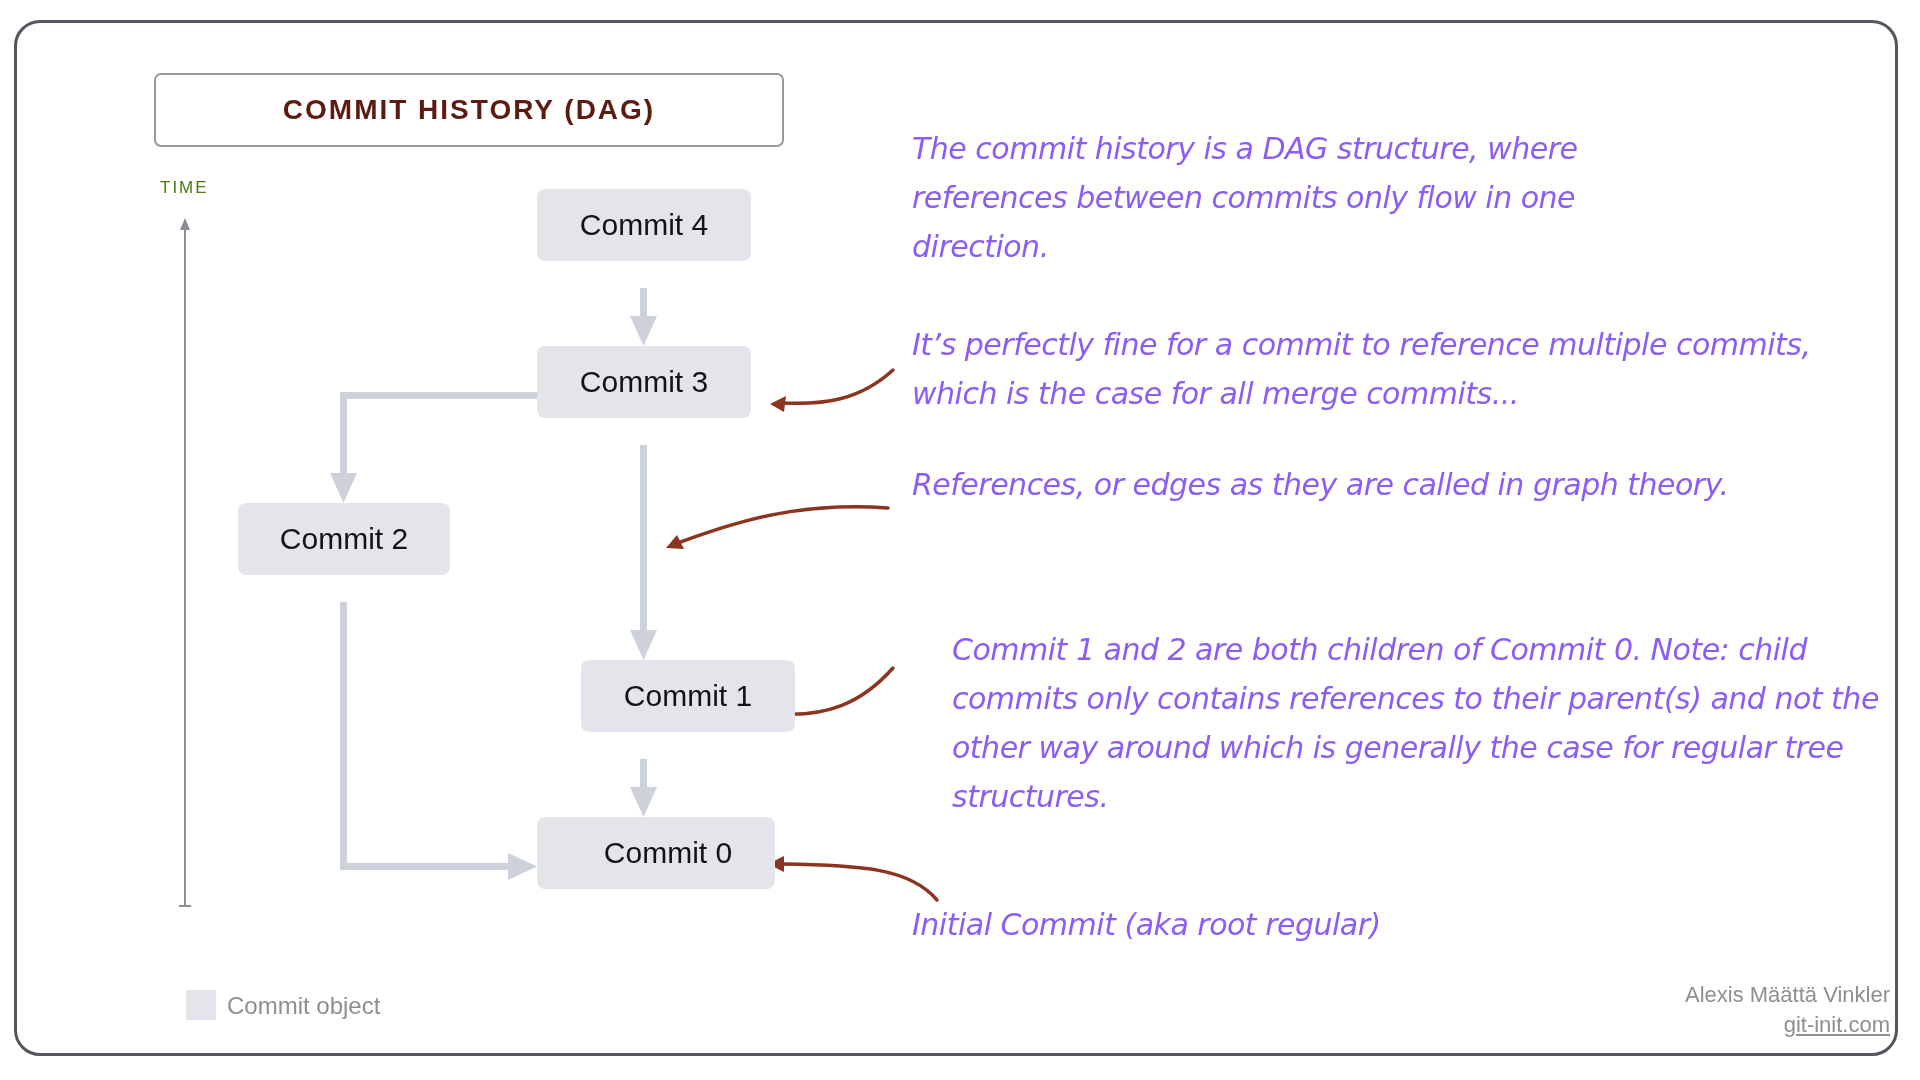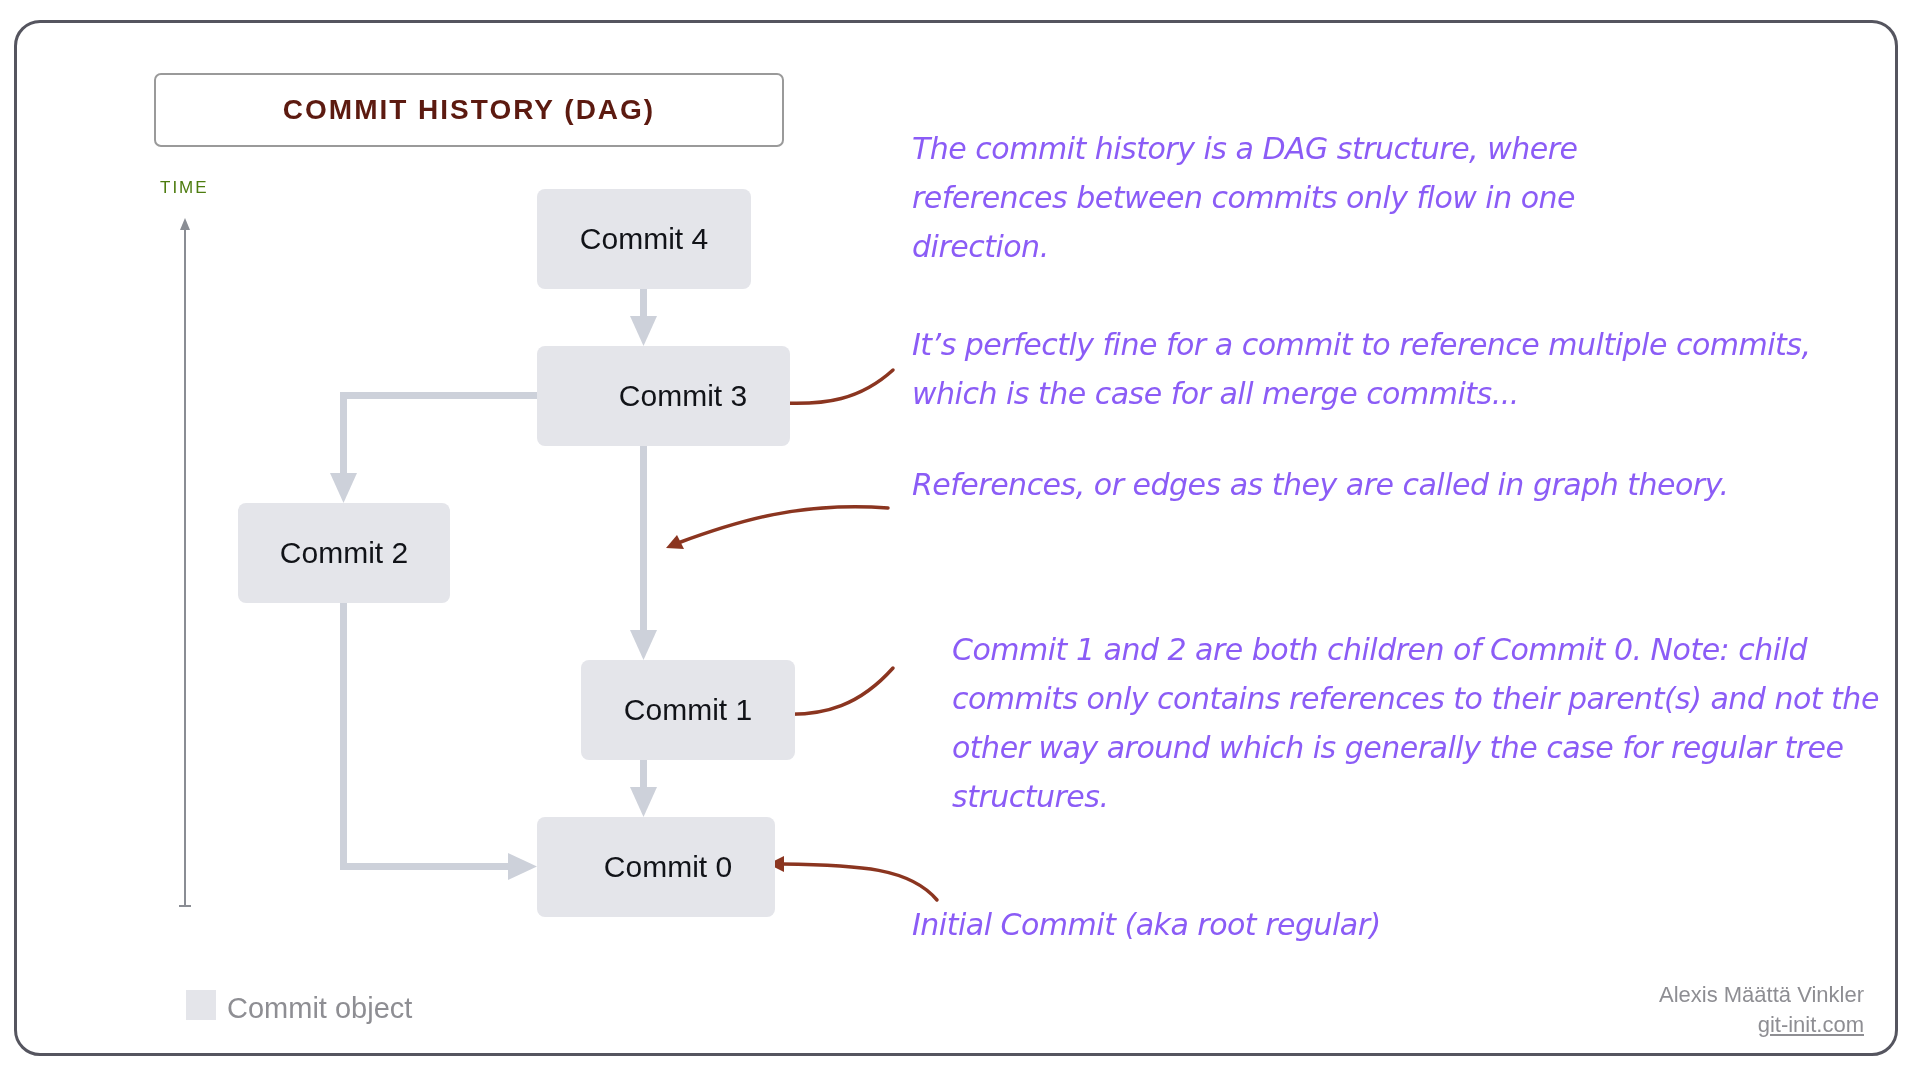--- a/index.html
+++ b/index.html
@@ -2,25 +2,25 @@
 <html><head>
 <meta charset="utf-8">
 <style>
   html, body { margin:0; padding:0; background:#ffffff; }
   body { width:1920px; height:1080px; position:relative; overflow:hidden; font-family:"Liberation Sans", sans-serif; }
   .frame { position:absolute; left:14px; top:20px; width:1884px; height:1036px; border:3px solid #55555f; border-radius:26px; box-sizing:border-box; }
   .title-box { position:absolute; left:154px; top:73px; width:630px; height:74px; border:2px solid #9a9a9a; border-radius:7px; box-sizing:border-box; display:flex; align-items:center; justify-content:center; }
   .title-text { color:#5c1a10; font-weight:bold; font-size:28px; letter-spacing:2px; }
   .time-label { position:absolute; left:160px; top:178px; font-size:17px; color:#4d7c0f; letter-spacing:2px; }
   svg.lines { position:absolute; left:0; top:0; }
-  .commit { position:absolute; width:214px; height:100px; background:#e4e5ea; border-radius:8px; display:flex; align-items:center; justify-content:center; font-size:30px; color:#111318; }
+  .commit { position:absolute; width:214px; height:72px; background:#e4e5ea; border-radius:8px; display:flex; align-items:center; justify-content:center; font-size:30px; color:#111318; }
   .note { position:absolute; left:912px; font-family:"DejaVu Sans", sans-serif; font-style:italic; color:#8b5cf6; font-size:30px; line-height:49px; letter-spacing:-0.5px; }
   .legend-swatch { position:absolute; left:186px; top:990px; width:30px; height:30px; background:#e4e5ea; }
-  .legend-label { position:absolute; left:227px; top:992px; font-size:29px; color:#8e8e93; }
-  .credit { position:absolute; right:56px; text-align:right; font-size:22px; color:#8e8e93; }
+  .legend-label { position:absolute; left:227px; top:992px; font-size:24px; color:#8e8e93; }
+  .credit { position:absolute; right:30px; text-align:right; font-size:22px; color:#8e8e93; }
   .credit-link { text-decoration:underline; }
 </style>
 </head>
 <body>
 
 <div class="frame"></div>
 
 <div class="title-box">
   <span class="title-text">COMMIT HISTORY (DAG)</span>
 </div>
@@ -65,21 +65,21 @@
     <polygon points="770,404 786,396 784,412"></polygon>
     <polygon points="666,548 677,535 684,549"></polygon>
     <polygon points="770,715 786,707 784,723"></polygon>
     <polygon points="768,864 784,856 784,872"></polygon>
   </g>
 </svg>
 
 <div class="commit" style="left:537px; top:189px;">
     <span>Commit 4</span>
   </div>
-<div class="commit" style="left:537px; top:346px;padding-left:39px;">
+<div class="commit" style="left:537px; top:346px;">
     <span>Commit 3</span>
   </div>
 <div class="commit" style="left:238px; top:503px; width:212px;">
     <span>Commit 2</span>
   </div>
 <div class="commit" style="left:537px; top:660px;margin-left:44px;">
     <span>Commit 1</span>
   </div>
 <div class="commit" style="left:537px; top:817px;padding-left:24px;">
     <span>Commit 0</span>

